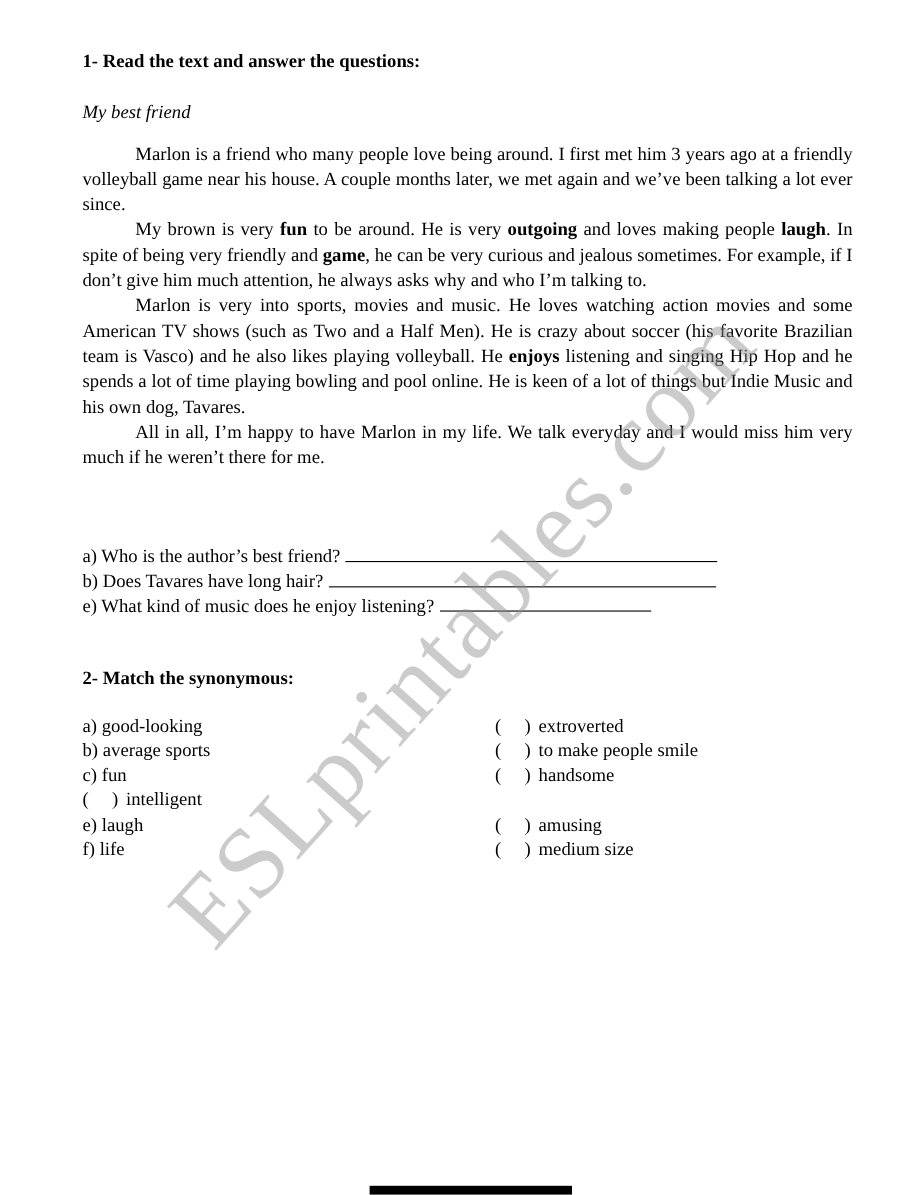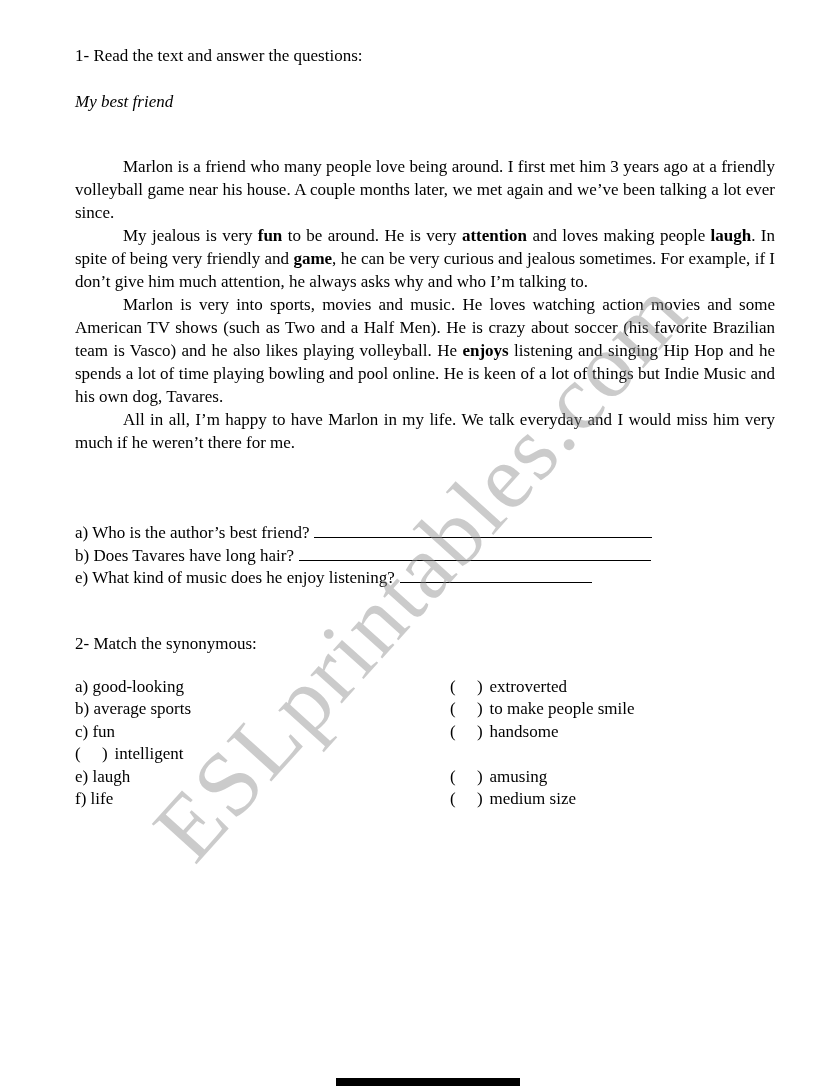--- a/index.html
+++ b/index.html
@@ -7,25 +7,25 @@
   body {
     background:#ffffff;
     font-family:"Liberation Serif", serif;
     color:#000;
     position:relative;
     overflow:hidden;
   }
   .page { position:absolute; inset:0; background:#fff; }
   .content { position:absolute; left:75px; top:0; width:700px; }
 
-  .sec-heading { font-weight:normal; font-size:17px; }
+  .sec-heading { font-weight:bold; font-size:17px; }
   .sec1-heading { margin-top:46px; }
   .doc-title { font-style:italic; font-size:17px; margin-top:26px; }
 
-  .reading { margin-top:43px; }
+  .reading { margin-top:16px; }
   .reading p {
     font-size:17px;
     line-height:23px;
     text-align:justify;
     text-indent:48px;
   }
 
   .questions { margin-top:68px; font-size:17px; }
   .q-row { line-height:22.5px; white-space:nowrap; }
   .blank {
@@ -74,21 +74,21 @@
   <div class="watermark">ESLprintables.com</div>
 
   <div class="content">
 
     <div class="sec-heading sec1-heading">1- Read the text and answer the questions:</div>
 
     <div class="doc-title">My best friend</div>
 
     <div class="reading">
       <p><span>Marlon is a friend who many people love being around. I first met him 3 years ago at a friendly volleyball game near his house. A couple months later, we met again and we’ve been talking a lot ever since.</span></p>
-      <p><span>My jealous is very </span><b>fun</b><span> to be around. He is very </span><b>attention</b><span> and loves making people </span><b>laugh</b><span>. In spite of being very friendly and </span><b>game</b><span>, he can be very curious and jealous sometimes. For example, if I don’t give him much attention, he always asks why and who I’m talking to.</span></p>
+      <p><span>My brown is very </span><b>fun</b><span> to be around. He is very </span><b>outgoing</b><span> and loves making people </span><b>laugh</b><span>. In spite of being very friendly and </span><b>game</b><span>, he can be very curious and jealous sometimes. For example, if I don’t give him much attention, he always asks why and who I’m talking to.</span></p>
       <p><span>Marlon is very into sports, movies and music. He loves watching action movies and some American TV shows (such as Two and a Half Men). He is crazy about soccer (his favorite Brazilian team is Vasco) and he also likes playing volleyball. He </span><b>enjoys</b><span> listening and singing Hip Hop and he spends a lot of time playing bowling and pool online. He is keen of a lot of things but Indie Music and his own dog, Tavares.</span></p>
       <p><span>All in all, I’m happy to have Marlon in my life. We talk everyday and I would miss him very much if he weren’t there for me.</span></p>
     </div>
 
     <div class="questions">
       <div class="q-row">
         <span>a) Who is the author’s best friend?</span><span class="blank blank-0"></span>
       </div>
       <div class="q-row">
         <span>b) Does Tavares have long hair?</span><span class="blank blank-1"></span>

